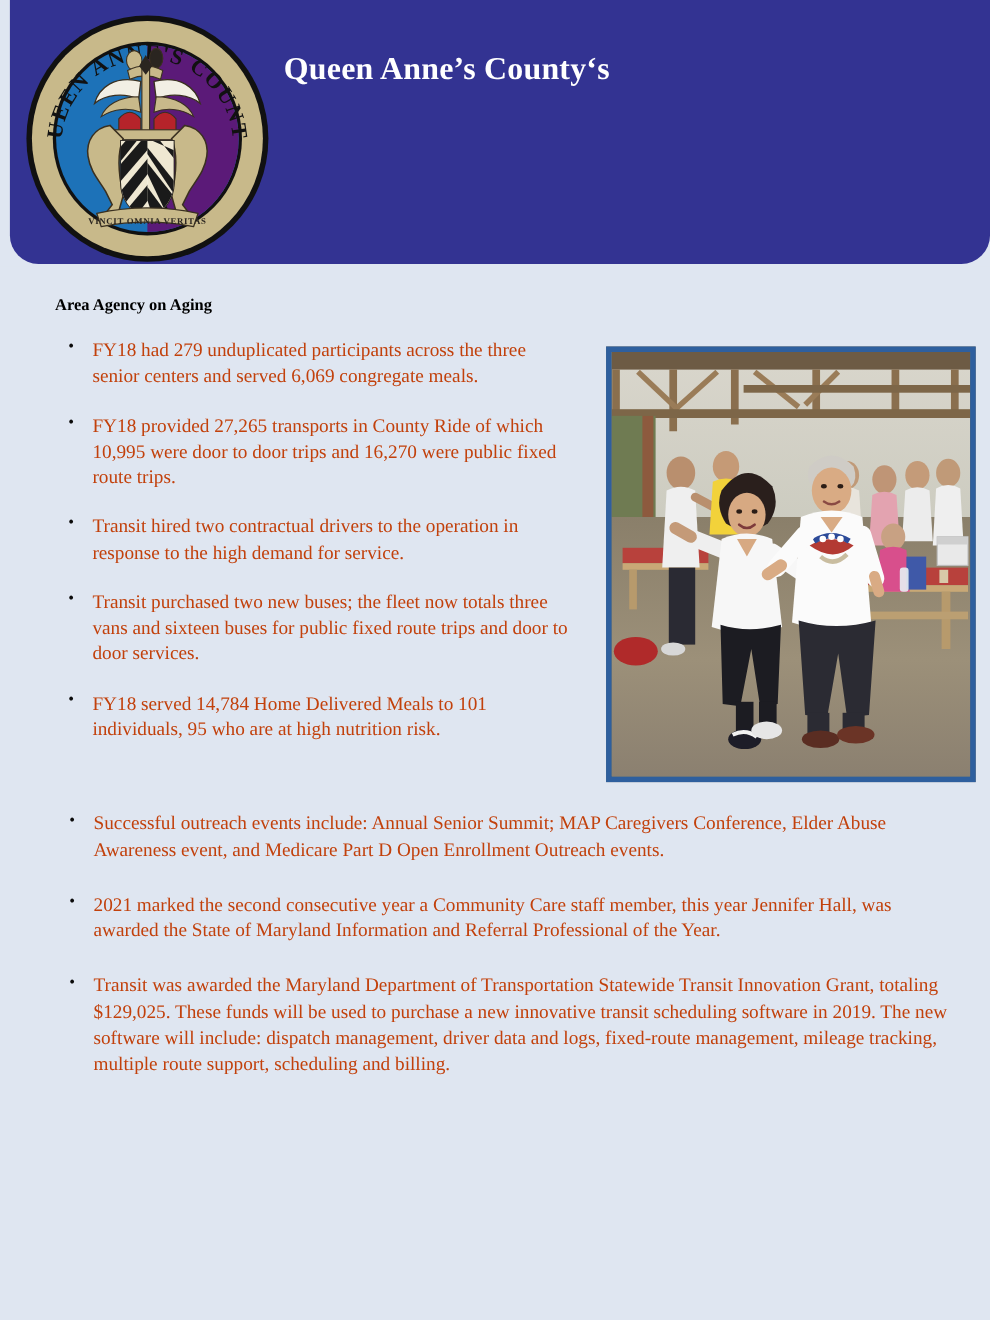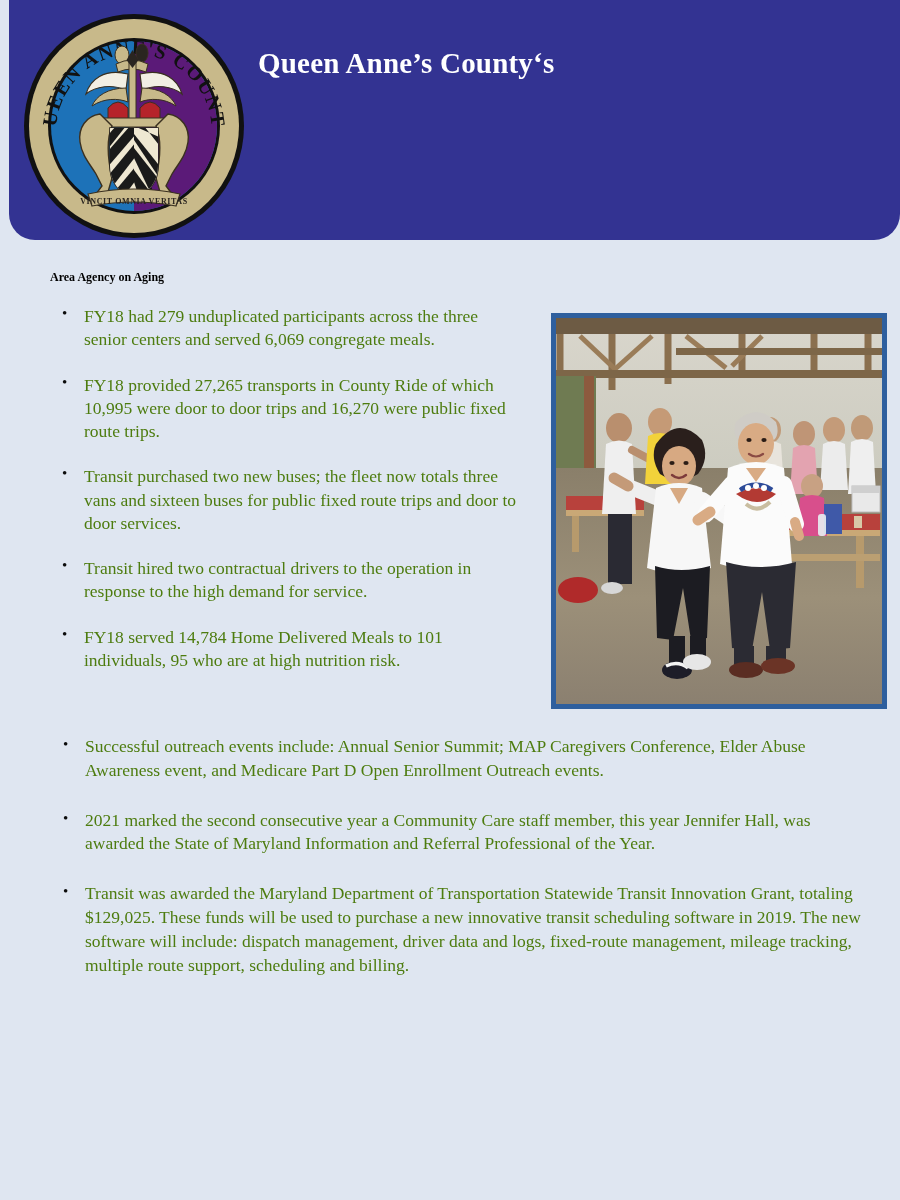--- a/index.html
+++ b/index.html
@@ -66,21 +66,21 @@
     padding: 0 36px 0 50px;
   }
   .dept-heading {
     font-size: 25px;
     font-weight: bold;
     color: #000000;
     margin-top: 32px;
     letter-spacing: 0.1px;
   }
   .sub-heading {
-    font-size: 12px;
+    font-size: 15px;
     font-weight: bold;
     color: #000000;
     margin-top: 28px;
   }
 
   
   .split {
     position: relative;
     margin-top: 20px;
     min-height: 400px;
@@ -104,21 +104,21 @@
     list-style: none;
     margin: 0;
     padding: 0;
   }
   ul.bullets li {
     position: relative;
     padding-left: 34px;
     margin-bottom: 22px;
     font-size: 17.5px;
     line-height: 1.33;
-    color: #4d7c0f;
+    color: #c2410c;
   }
   ul.bullets li:before {
     content: "\2022";
     position: absolute;
     left: 12px;
     top: -1px;
     font-size: 15px;
     color: #0b0b0b;
   }
   ul.bullets.wide {
@@ -220,22 +220,22 @@
 <div class="content">
 
   <div class="sub-heading">Area Agency on Aging</div>
 
   <div class="split">
 
     <div class="col-left">
       <ul class="bullets">
         <li>FY18 had 279 unduplicated participants across the three senior centers and served 6,069 congregate meals.</li>
         <li>FY18 provided 27,265 transports in County Ride of which 10,995 were door to door trips and 16,270 were public fixed route trips.</li>
+        <li>Transit hired two contractual drivers to the operation in response to the high demand for service.</li>
         <li>Transit purchased two new buses; the fleet now totals three vans and sixteen buses for public fixed route trips and door to door services.</li>
-        <li>Transit hired two contractual drivers to the operation in response to the high demand for service.</li>
         <li>FY18 served 14,784 Home Delivered Meals to 101 individuals, 95 who are at high nutrition risk.</li>
       </ul>
     </div>
 
     <div class="photo-frame">
       <svg viewBox="0 0 326 386" xmlns="http://www.w3.org/2000/svg">
         <defs>
           <linearGradient id="ground" x1="0" y1="0" x2="0" y2="1">
             <stop offset="0%" stop-color="#8a7f6a"></stop>
             <stop offset="55%" stop-color="#9c9079"></stop>

